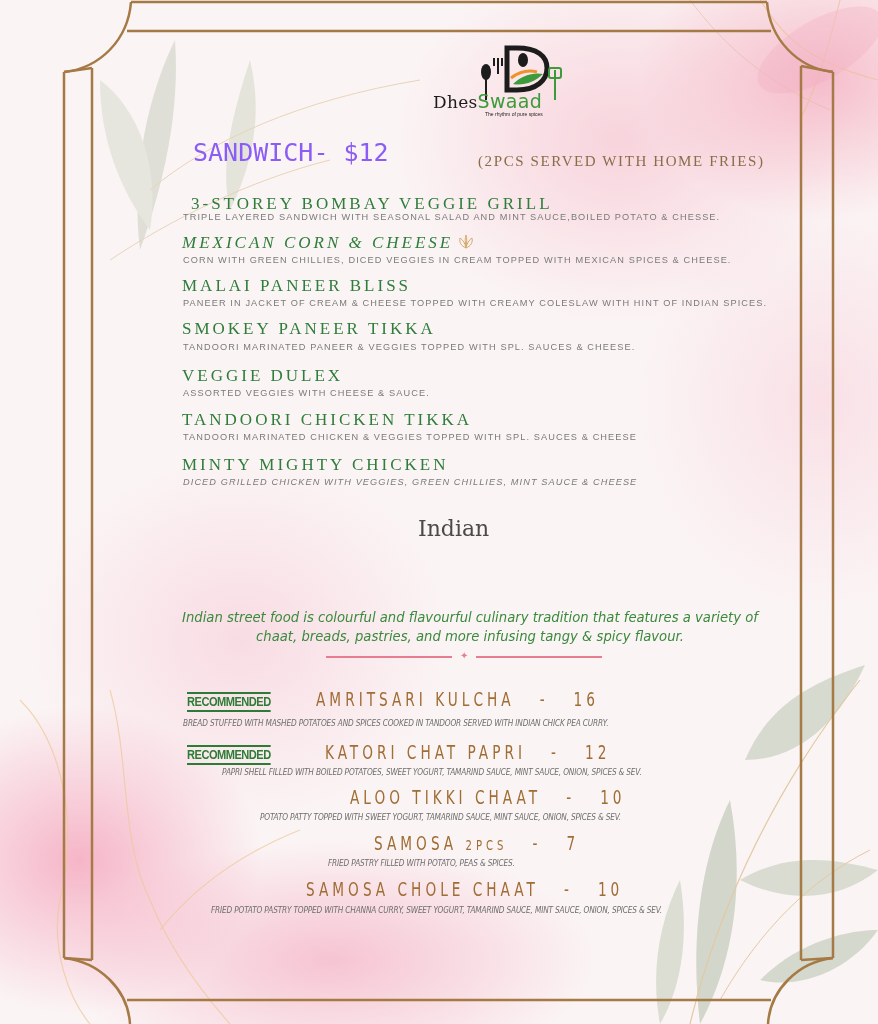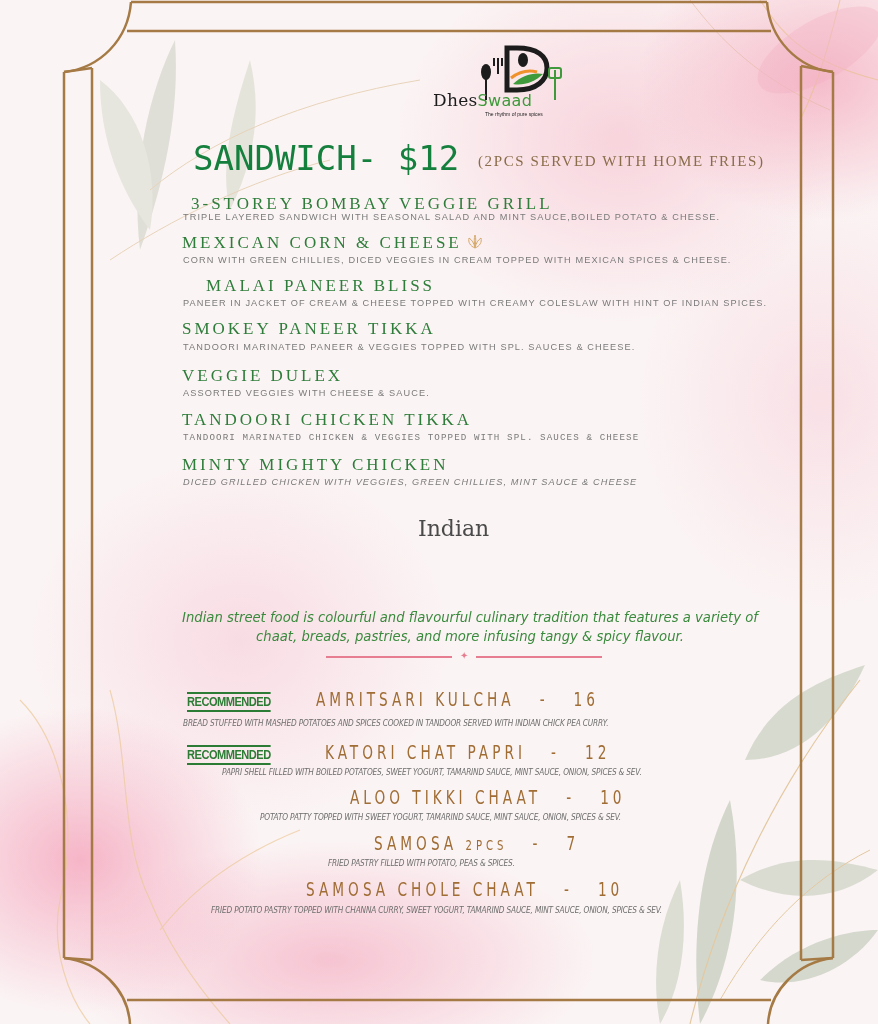--- a/index.html
+++ b/index.html
@@ -17,26 +17,26 @@
   }
   .deco { position:absolute; pointer-events:none; }
   .frame { position:absolute; left:0; top:0; }
   .logo {
     position:absolute; left:425px; top:44px; width:140px; height:78px;
   }
   .logo-text {
     position:absolute; left:8px; top:46px; font-family:"DejaVu Serif", serif;
     font-size:17px; color:#1c1c1c; letter-spacing:0.3px;
   }
-  .logo-text .sw { color:#3e9a3a; font-family:"DejaVu Sans", sans-serif; font-size:16px; }
+  .logo-text .sw { color:#3e9a3a; font-family:"DejaVu Sans", sans-serif; font-size:19px; }
   .logo-tag { position:absolute; left:60px; top:67px; font-size:5px; color:#222; white-space:nowrap; }
 
   .sec-title {
     position:absolute; left:193px; top:138px; white-space:nowrap;
-    font-family:"DejaVu Sans Mono", monospace; color:#15803d; font-size:34px; letter-spacing:0px;
+    font-family:"DejaVu Sans Mono", monospace; color:#8b5cf6; font-size:25px; letter-spacing:0px;
   }
   .sec-sub {
     position:absolute; left:478px; top:153px; white-space:nowrap;
     font-family:"Liberation Serif", serif; color:#8a6d4a; font-size:15px; letter-spacing:1.6px;
   }
   .item-name {
     position:absolute; left:182px; white-space:nowrap;
     font-family:"Liberation Serif", serif; color:#2e7d3a; font-size:17px; letter-spacing:3px;
   }
   .item-desc {
@@ -158,36 +158,36 @@
   </div>
   <div class="logo-tag">The rhythm of pure spices</div>
 </div>
 
 <div class="sec-title">SANDWICH- $12</div>
 <div class="sec-sub">(2PCS SERVED WITH HOME FRIES)</div>
 
 <div class="item-name" style="top:194px;margin-left:9px;">3-STOREY BOMBAY VEGGIE GRILL</div>
 <div class="item-desc" style="top:212px;">TRIPLE LAYERED SANDWICH WITH SEASONAL SALAD AND MINT SAUCE,BOILED POTATO  &amp; CHESSE.</div>
 
-<div class="item-name" style="top:233px;"><span>MEXICAN CORN &amp; CHEESE</span><svg class="lotus" viewBox="0 0 22 16">
+<div class="item-name" style="top:233px;font-style:italic;"><span>MEXICAN CORN &amp; CHEESE</span><svg class="lotus" viewBox="0 0 22 16">
       <path d="M11 14 C6 12 4 8 5 4 C8 6 10 9 11 14 C12 9 14 6 17 4 C18 8 16 12 11 14 Z M11 12 C10 8 10 4 11 1 C12 4 12 8 11 12 Z" fill="none" stroke="#d5a96a" stroke-width="1"></path>
     </svg></div>
 <div class="item-desc" style="top:255px;">CORN WITH GREEN CHILLIES, DICED VEGGIES IN CREAM TOPPED WITH MEXICAN SPICES &amp; CHEESE.</div>
 
-<div class="item-name" style="top:276px;margin-left:24px;">MALAI PANEER BLISS</div>
+<div class="item-name" style="top:276px;">MALAI PANEER BLISS</div>
 <div class="item-desc" style="top:298px;">PANEER IN JACKET OF CREAM &amp; CHEESE TOPPED WITH CREAMY COLESLAW WITH HINT OF INDIAN SPICES.</div>
 
 <div class="item-name" style="top:319px;">SMOKEY PANEER TIKKA</div>
 <div class="item-desc" style="top:342px;">TANDOORI MARINATED PANEER &amp; VEGGIES TOPPED WITH SPL. SAUCES &amp; CHEESE.</div>
 
 <div class="item-name" style="top:366px;">VEGGIE DULEX</div>
 <div class="item-desc" style="top:388px;">ASSORTED VEGGIES WITH CHEESE &amp; SAUCE.</div>
 
 <div class="item-name" style="top:410px;">TANDOORI CHICKEN TIKKA</div>
-<div class="item-desc" style="top:432px;font-family:Liberation Mono, monospace;">TANDOORI MARINATED CHICKEN &amp; VEGGIES TOPPED WITH SPL. SAUCES &amp; CHEESE</div>
+<div class="item-desc" style="top:432px;">TANDOORI MARINATED CHICKEN &amp; VEGGIES TOPPED WITH SPL. SAUCES &amp; CHEESE</div>
 
 <div class="item-name" style="top:455px;">MINTY MIGHTY CHICKEN</div>
 <div class="item-desc" style="top:477px;font-style:italic;">DICED GRILLED CHICKEN WITH VEGGIES, GREEN CHILLIES, MINT SAUCE &amp; CHEESE</div>
 
 <div class="street-title">
   <div class="street-indian">Indian</div>
 </div>
 
 <div class="intro">Indian street food is colourful and flavourful culinary tradition that features a variety of chaat, breads, pastries, and more infusing tangy &amp; spicy flavour.</div>
 <div class="divider" style="left:326px;width:126px;"></div>

